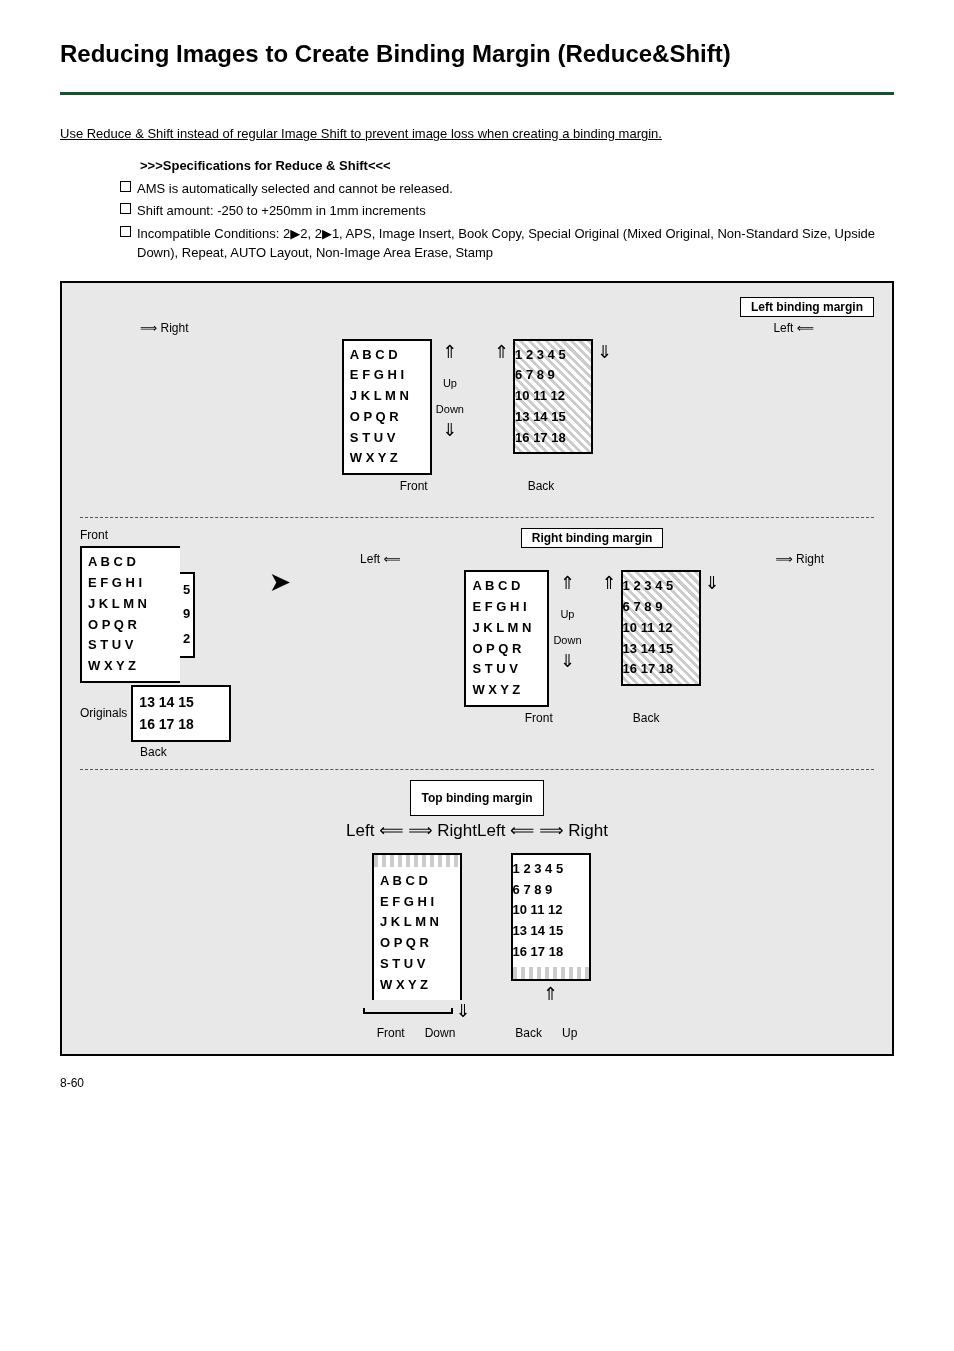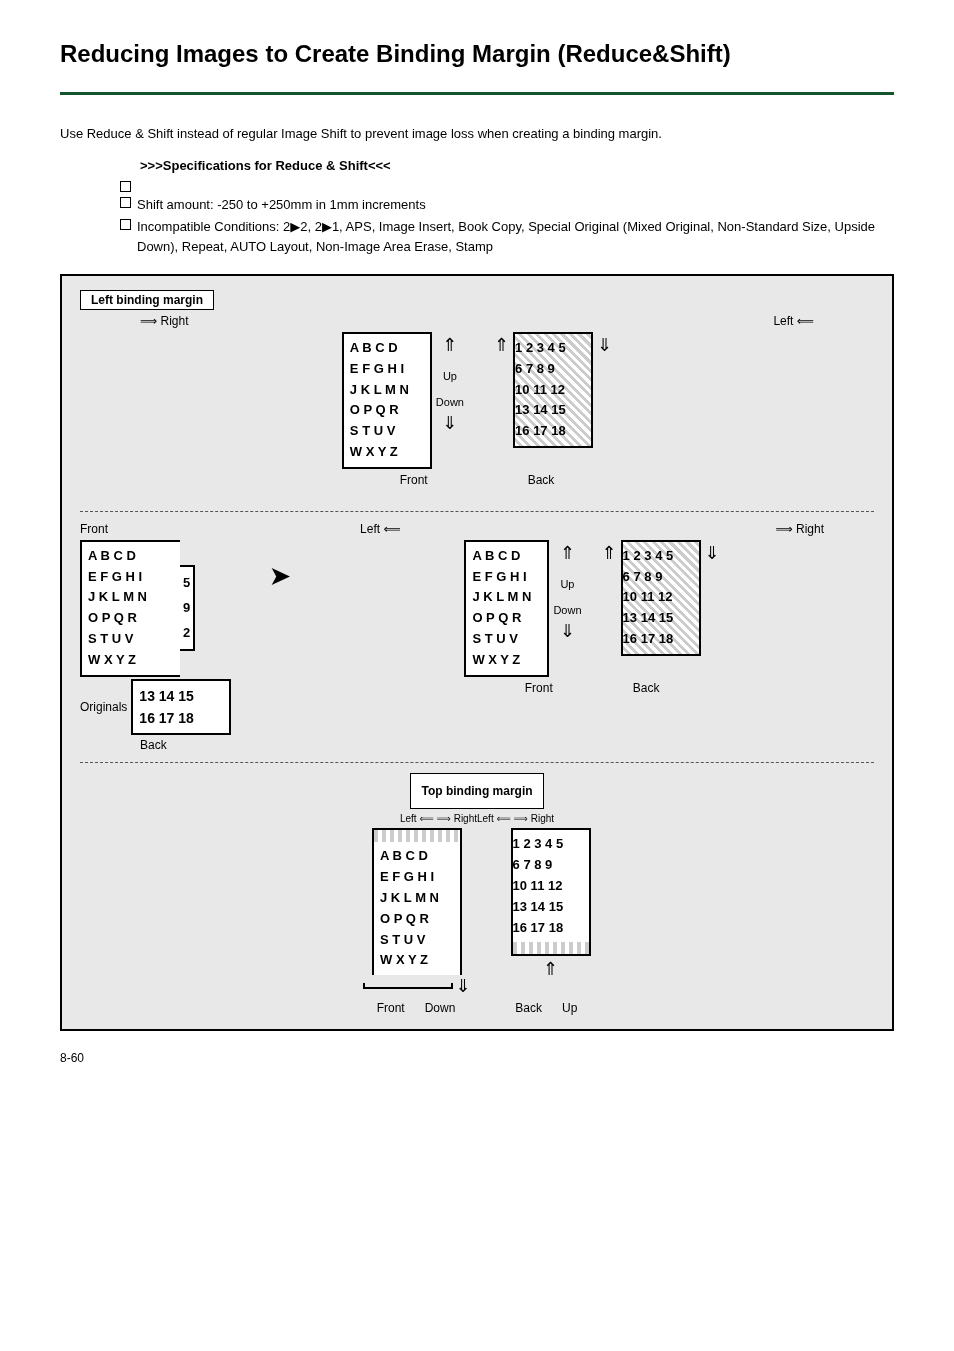--- a/index.html
+++ b/index.html
@@ -15,20 +15,21 @@
     h1 {
       font-size: 24px;
       font-weight: bold;
       border-bottom: 3px solid #14532d;
       padding-bottom: 24px;
       margin-bottom: 29px;
     }
     .intro-text {
       margin-bottom: 14px;
       line-height: 1.5;
+      text-decoration: underline;
     }
     .specs-section {
       margin-left: 60px;
       margin-bottom: 18px;
     }
     .specs-title {
       font-weight: bold;
       margin-bottom: 6px;
       margin-left: 20px;
     }
@@ -55,21 +56,21 @@
       margin-top: 10px;
       position: relative;
     }
 
     
     .lbm-section {
       position: relative;
       margin-bottom: 24px;
     }
     .lbm-header {
-      text-align: left;
+      text-align: right;
       margin-bottom: 4px;
     }
     .lbm-label-box {
       display: inline-block;
       border: 1.5px solid #000;
       padding: 2px 10px;
       font-weight: bold;
       font-size: 12px;
       background: #fff;
     }
@@ -139,20 +140,21 @@
 <body>
 
 <h1>Reducing Images to Create Binding Margin (Reduce&amp;Shift)</h1>
 
 <p class="intro-text">Use Reduce &amp; Shift instead of regular Image Shift to prevent image loss when creating a binding margin.</p>
 
 <div class="specs-section">
   <div class="specs-title">&gt;&gt;&gt;Specifications for Reduce &amp; Shift&lt;&lt;&lt;</div>
   <div class="specs-item">
     <span class="checkbox"></span>
+    <span>AMS is automatically selected and cannot be released.</span>
   </div>
   <div class="specs-item">
     <span class="checkbox"></span>
     <span>Shift amount: -250 to +250mm in 1mm increments</span>
   </div>
   <div class="specs-item">
     <span class="checkbox"></span>
     <span>Incompatible Conditions: 2▶2, 2▶1, APS, Image Insert, Book Copy, Special Original (Mixed Original, Non-Standard Size, Upside Down), Repeat, AUTO Layout, Non-Image Area Erase, Stamp</span>
   </div>
 </div>
@@ -242,20 +244,23 @@
         </div>
       </div>
       <span style="font-size:12px; margin-top:3px; margin-left:60px;">Back</span>
     </div>
 
     <div style="display:flex; align-items:center; height:100%; padding-top:40px;">
       <span style="font-size:24px; font-weight:bold;">➤</span>
     </div>
 
     <div style="flex:1;">
+      <div class="rbm-header">
+        <span class="rbm-label-box">Right binding margin</span>
+      </div>
 
       <div style="display:flex; justify-content:space-between; padding:0 50px; font-size:12px; margin-bottom:4px;">
         <span>Left ⟸</span>
         <span>⟹ Right</span>
       </div>
 
       <div style="display:flex; justify-content:center; gap:20px; align-items:flex-start;">
 
         <div style="display:flex; align-items:flex-start; gap:4px;">
           <div class="page-block" style="min-width:85px;">
@@ -298,21 +303,21 @@
     </div>
   </div>
 
   <div class="section-divider"></div>
 
   <div class="tbm-section">
     <div class="tbm-header">
       <span class="tbm-label-box">Top binding margin</span>
     </div>
 
-    <div style="display:flex; justify-content:center; font-size:10px; margin-bottom:4px;">
+    <div style="display:flex; justify-content:center; font-size:17px; margin-bottom:12px;">
       <span>Left ⟸ ⟹ Right</span>
       <span>Left ⟸ ⟹ Right</span>
     </div>
 
     <div style="display:flex; justify-content:center; gap:40px; align-items:flex-start;">
 
       <div style="display:flex; flex-direction:column; align-items:center;">
         <div style="width:90px; height:14px; background: repeating-linear-gradient(90deg, #ccc, #ccc 4px, #fff 4px, #fff 8px); border: 2px solid #000; border-bottom:none;"></div>
         <div class="page-block" style="min-width:90px; border-top:none; border-bottom:none;">
           <div>A B C D</div>

